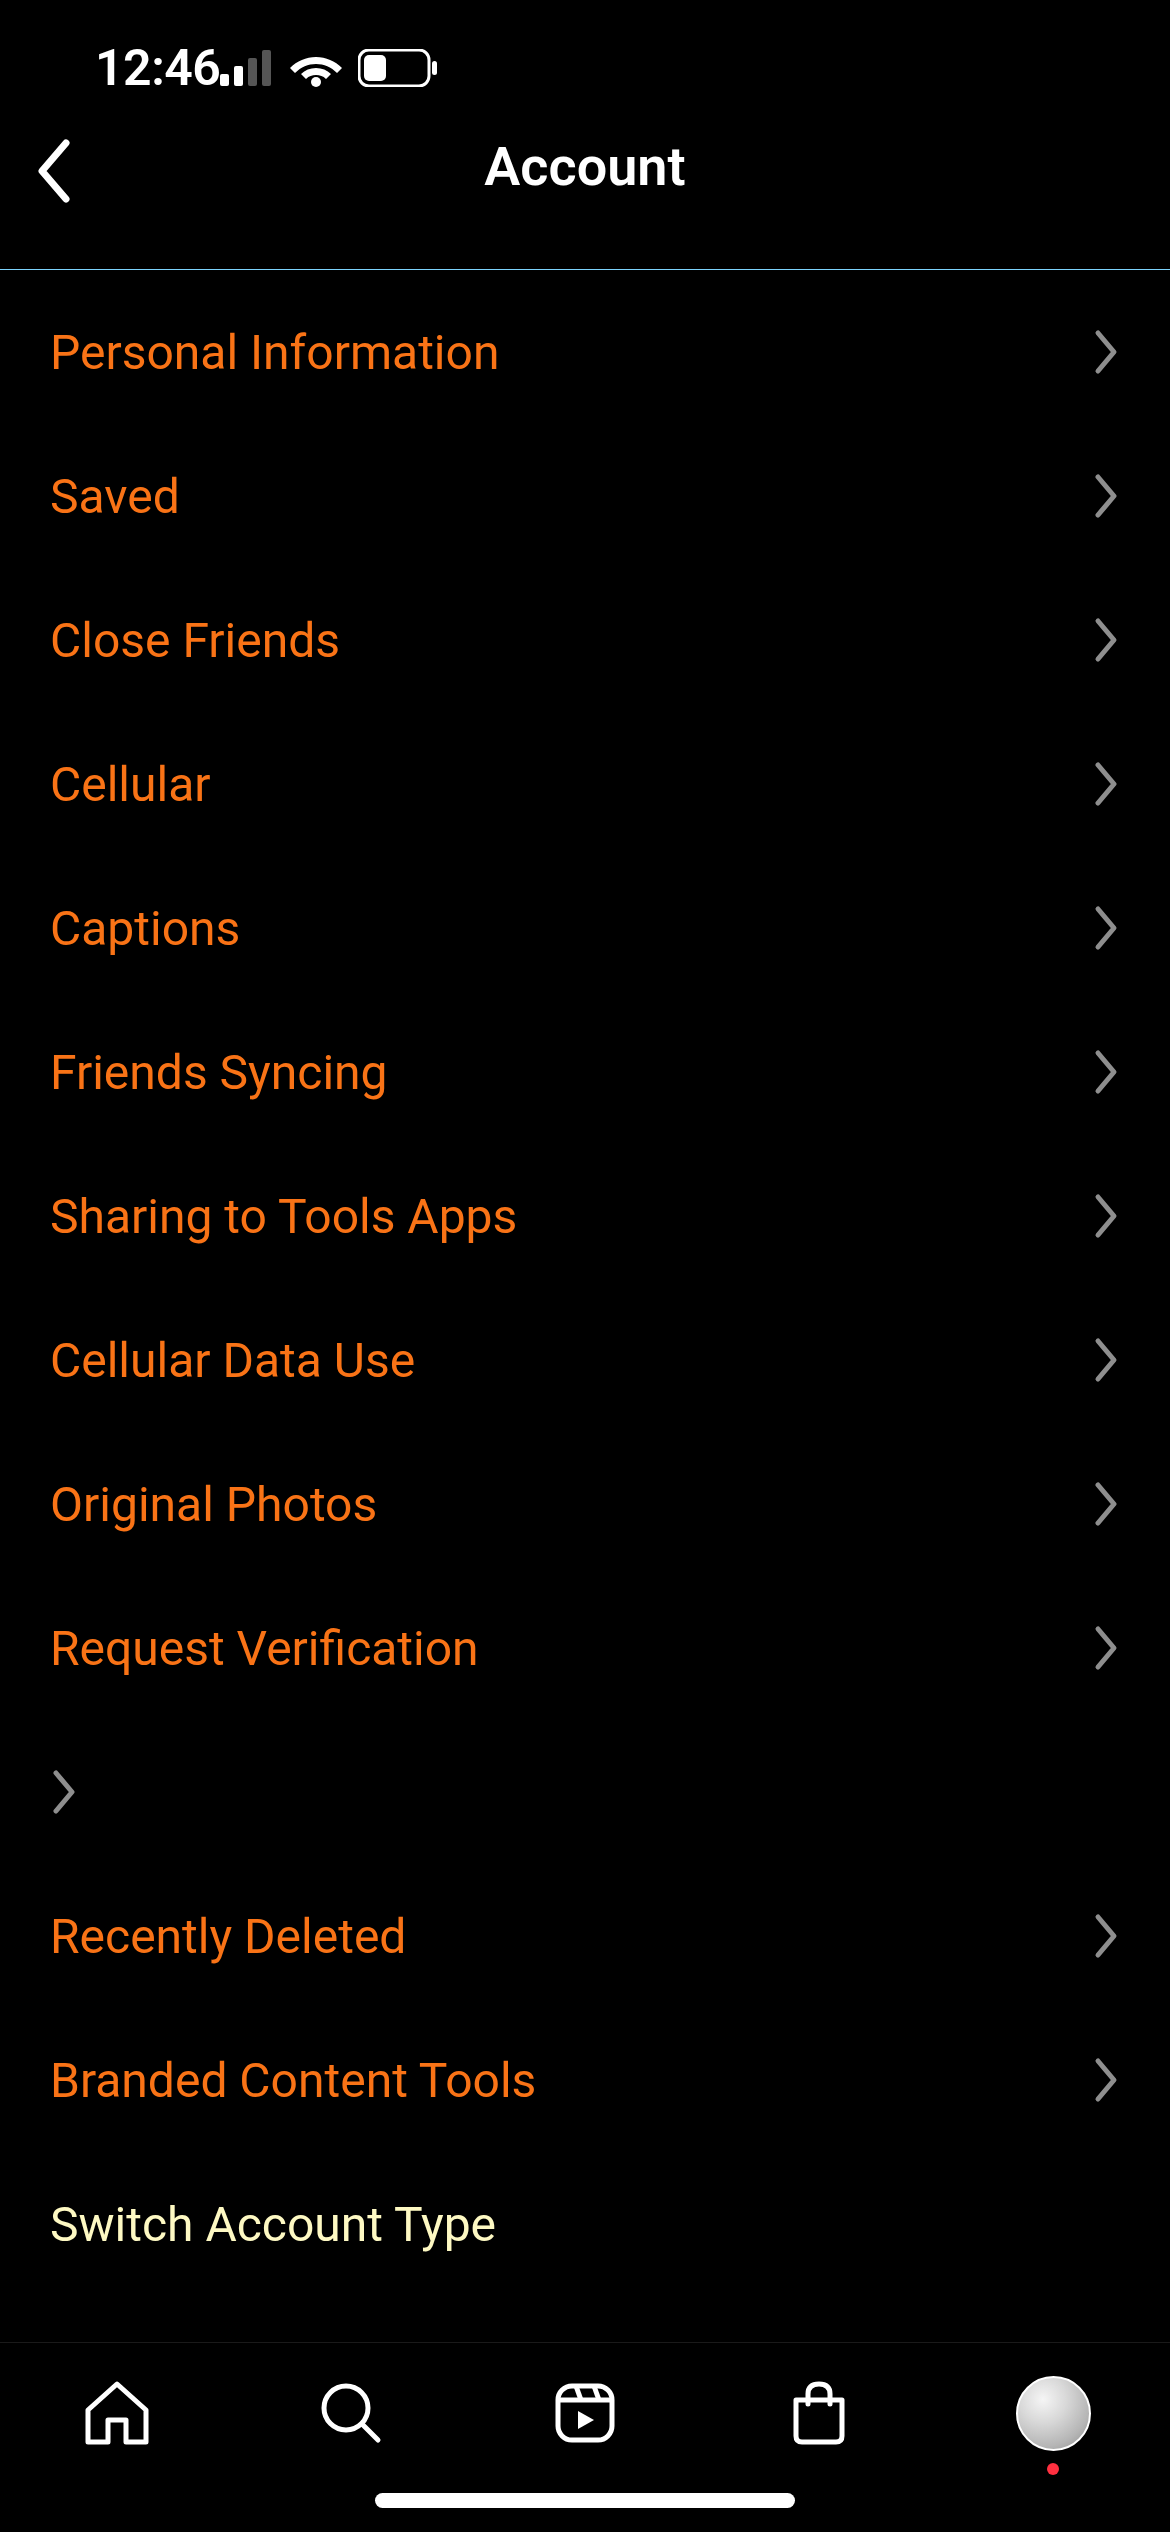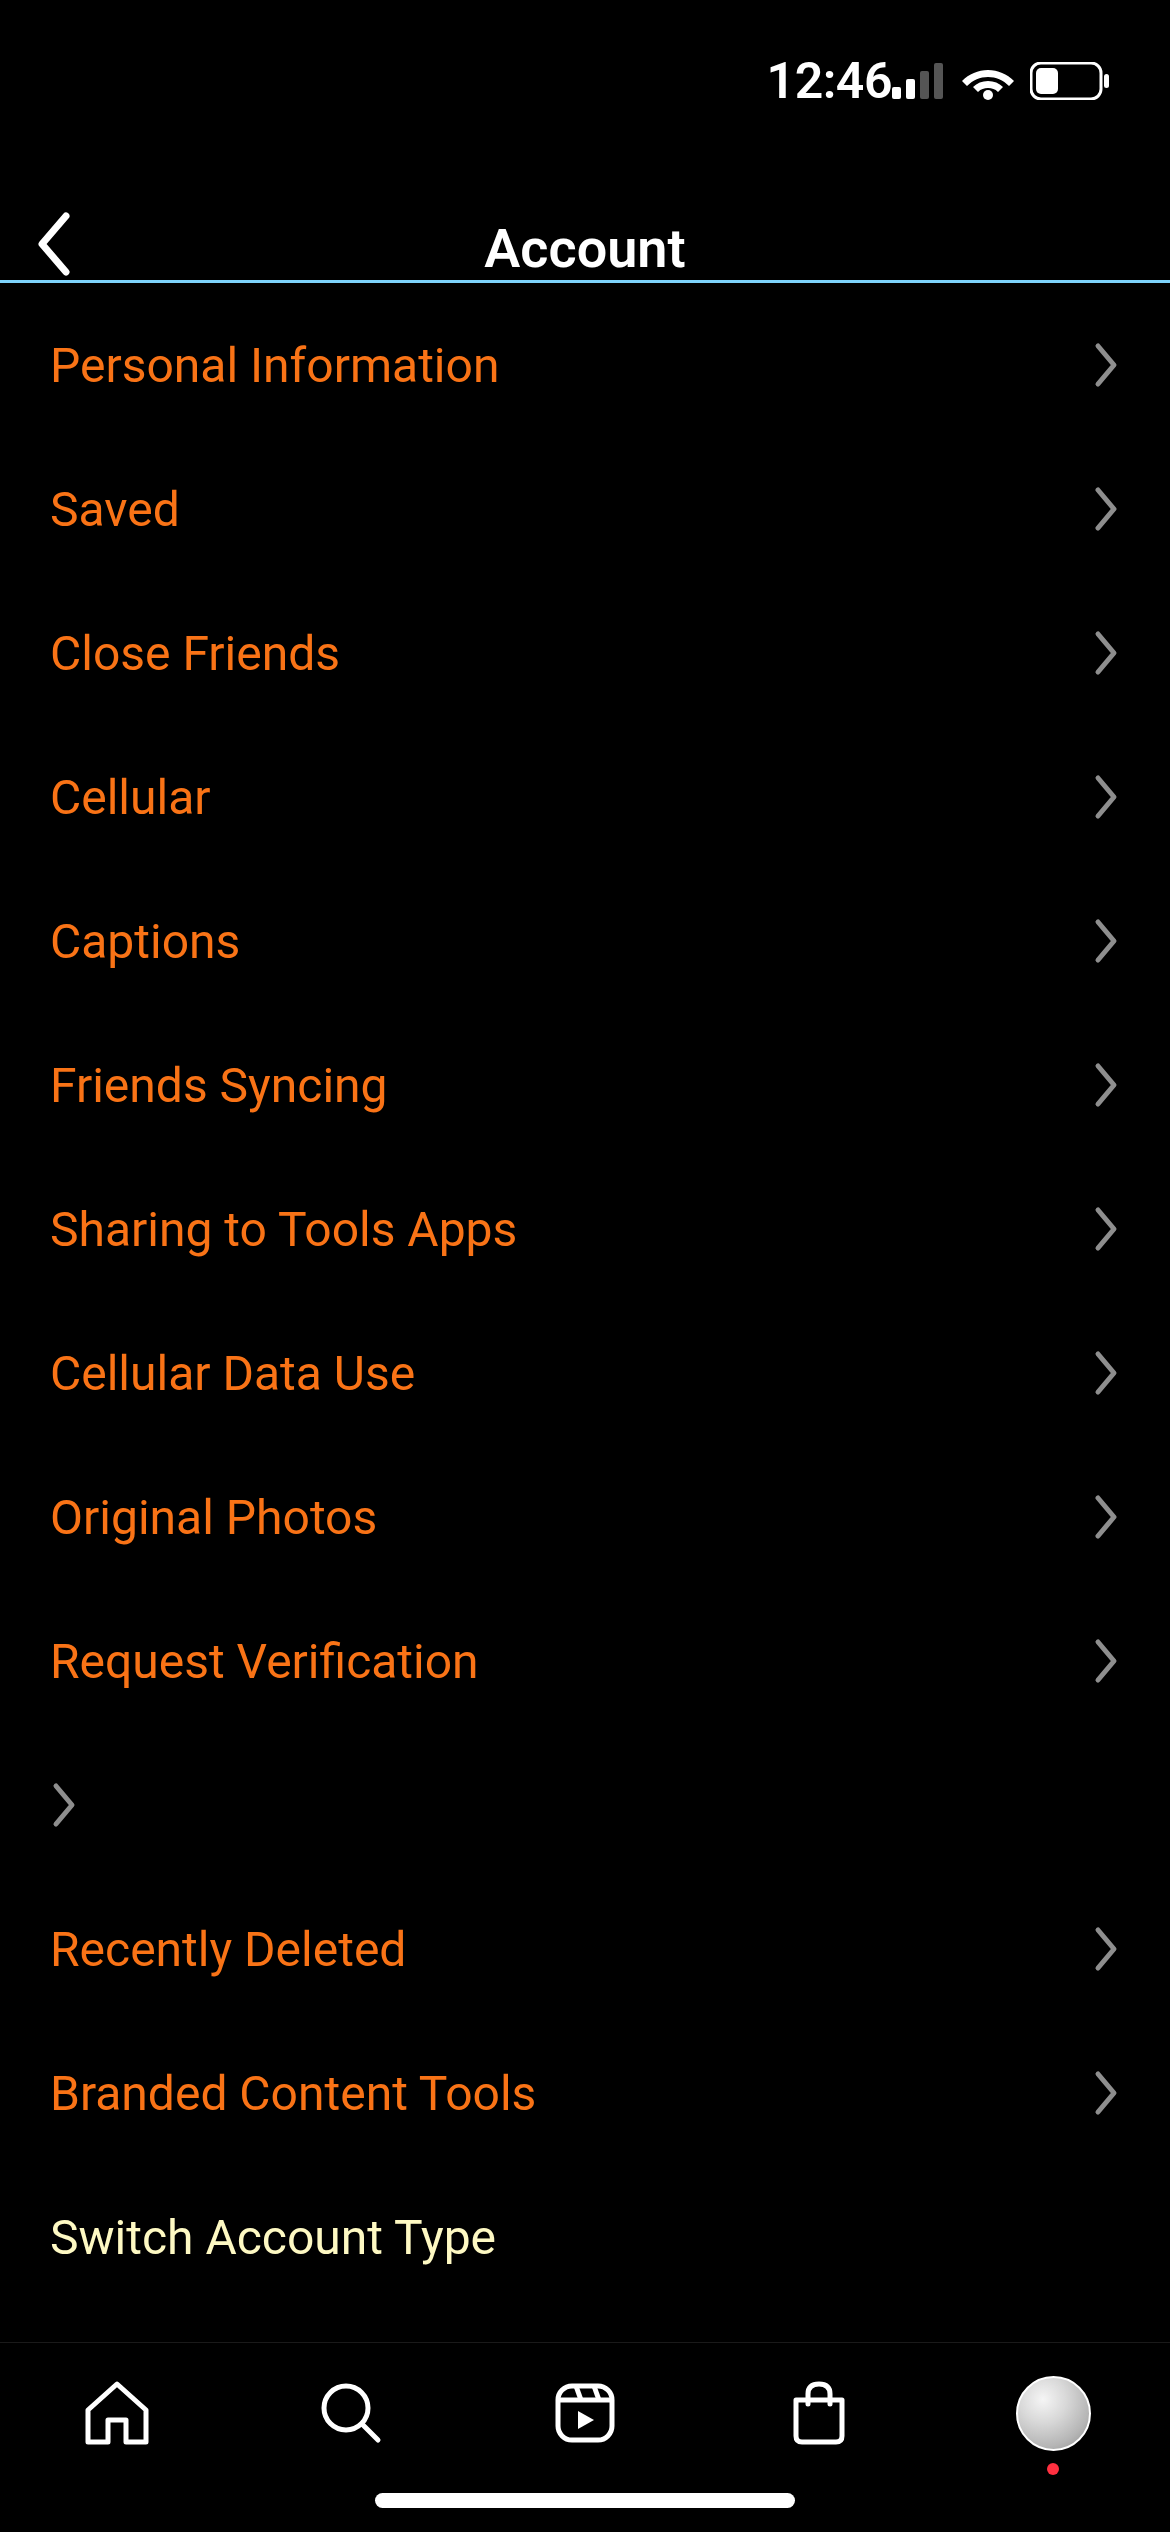--- a/index.html
+++ b/index.html
@@ -14,40 +14,39 @@
       background: #000;
       color: #fff;
       font-family: -apple-system, BlinkMacSystemFont, "Segoe UI", Roboto, Helvetica, Arial, sans-serif;
       position: relative;
       overflow: hidden;
     }
     .status-bar {
       height: 135px;
       display: flex;
       align-items: center;
-      justify-content: flex-end;
+      justify-content: flex-start;
       padding: 0 60px 0 95px;
-      margin-top: 13px;
     }
     .status-time {
       font-size: 50px;
       font-weight: 600;
       letter-spacing: -0.5px;
     }
     .status-icons {
       display: flex;
       align-items: center;
       gap: 16px;
     }
     .nav-header {
       height: 135px;
       display: flex;
-      align-items: flex-end;
-      position: relative;
-      border-bottom: 3px solid #7dd3fc;
+      align-items: flex-start;
+      position: relative;
+      border-bottom: 1px solid #7dd3fc;
     }
     .back-btn {
       position: absolute;
       left: 30px;
       display: flex;
       align-items: center;
       justify-content: center;
       cursor: pointer;
     }
     .nav-title {

